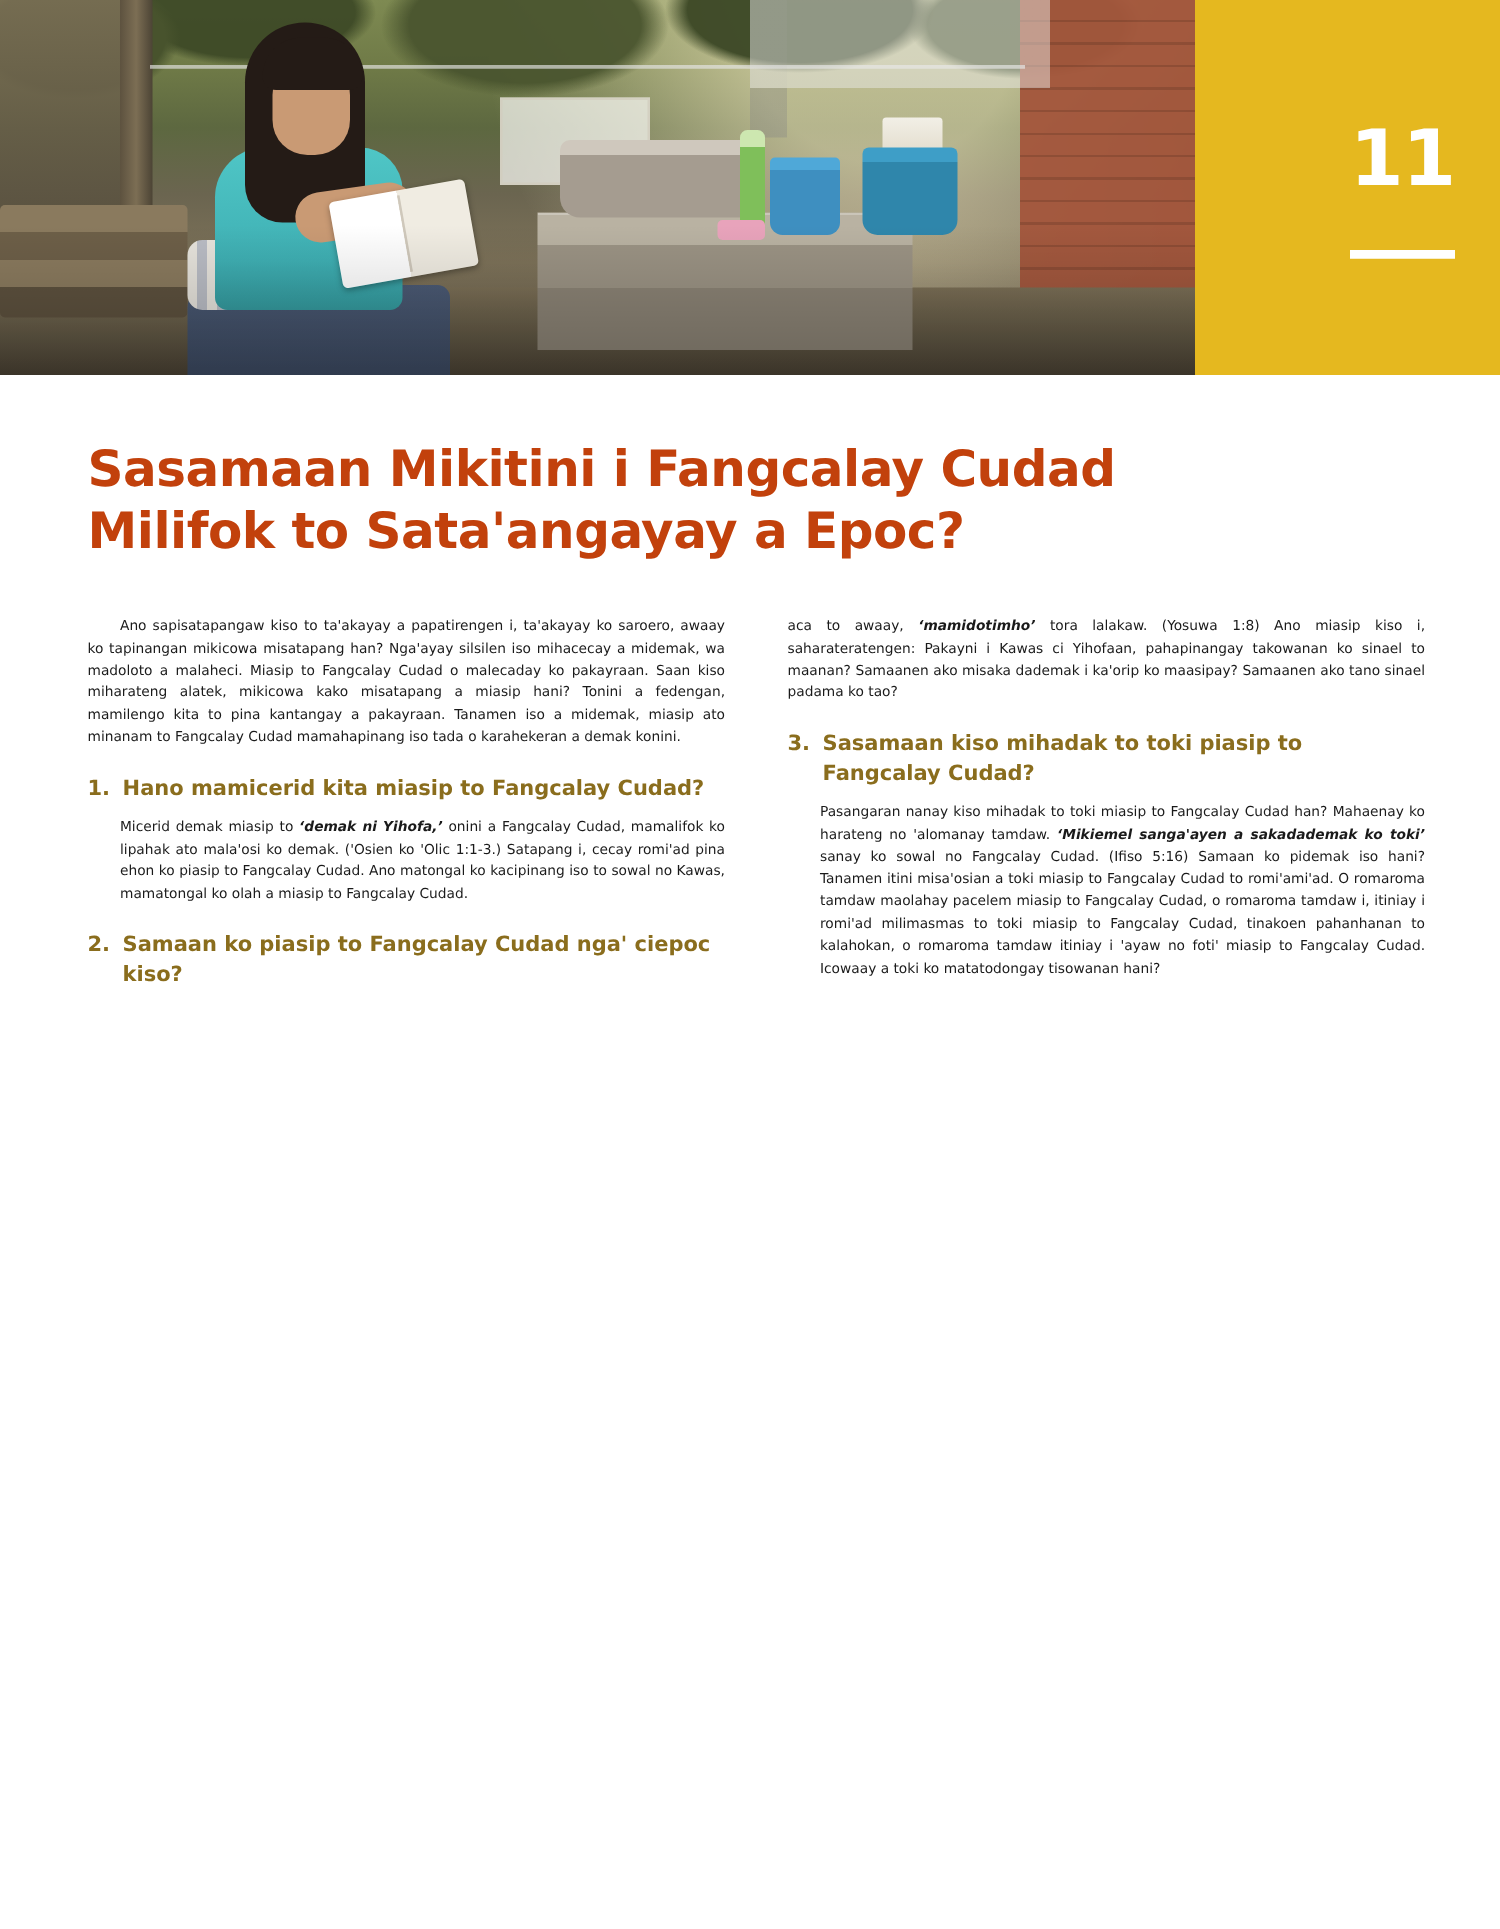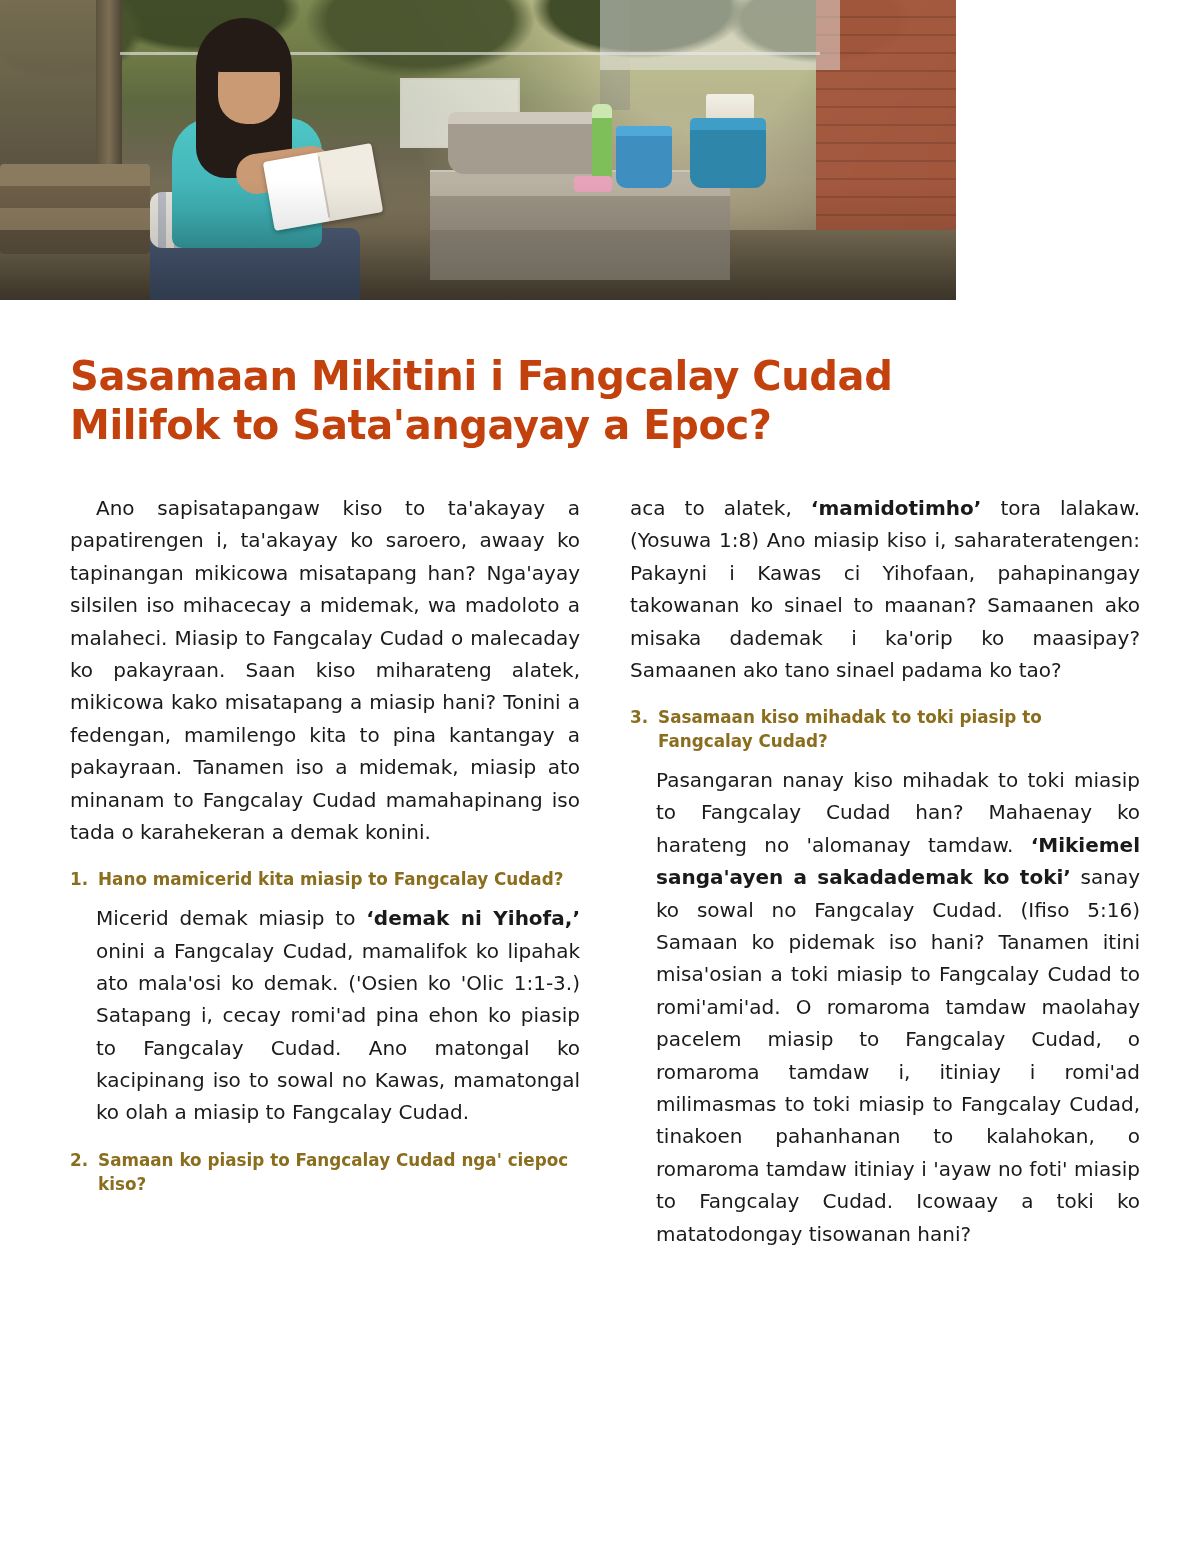--- a/index.html
+++ b/index.html
@@ -221,21 +221,21 @@
     left: 70px;
     top: 492px;
     width: 1070px;
     display: flex;
     gap: 50px;
   }
   .col { width: 510px; }
 
   p {
     margin: 0 0 14px 0;
-    font-size: 20px;
+    font-size: 11px;
     line-height: 1.62;
     text-align: justify;
     text-justify: inter-word;
     hyphens: auto;
   }
   p.body { text-indent: 26px; }
   p.body-noindent { text-indent: 0; }
 
   .qitem {
     display: flex;
@@ -245,21 +245,21 @@
     font-weight: bold;
     font-size: 16.8px;
     line-height: 1.42;
   }
   .qitem .qnum { flex: 0 0 auto; }
   .qitem .qtext { flex: 1 1 auto; }
 
   .sub { margin-left: 26px; }
   .sub p { text-indent: 0; }
 
-  b, strong { font-weight: bold; }
+  b, strong { font-weight: bold; font-style: italic; }
 </style>
 </head>
 <body>
 
 <div class="header">
 
   <div class="photo">
     <div class="sky"></div>
     <div class="foliage"></div>
     <div class="brickwall"></div>
@@ -281,20 +281,24 @@
     <div class="fig-skirt"></div>
     <div class="fig-body"></div>
     <div class="fig-hair"></div>
     <div class="fig-face"></div>
     <div class="fig-hair-front"></div>
     <div class="fig-arm"></div>
     <div class="fig-book"></div>
     <div class="shadow"></div>
   </div>
 
+  <div class="number-block">
+    <div class="num">11</div>
+    <div class="rule"></div>
+  </div>
 </div>
 
 <h1 class="title">Sasamaan Mikitini i Fangcalay Cudad Milifok to Sata'angayay a Epoc?</h1>
 
 <div class="columns">
 
   <div class="col">
 
     <p class="body">Ano sapisatapangaw kiso to ta'akayay a papatirengen i, ta'akayay ko saroero, awaay ko tapinangan mikicowa misatapang han? Nga'ayay silsilen iso mihacecay a midemak, wa madoloto a malaheci. Miasip to Fangcalay Cudad o malecaday ko pakayraan. Saan kiso miharateng alatek, mikicowa kako misatapang a miasip hani? Tonini a fedengan, mamilengo kita to pina kantangay a pakayraan. Tanamen iso a midemak, miasip ato minanam to Fangcalay Cudad mamahapinang iso tada o karahekeran a demak konini.</p>
 
@@ -308,21 +312,21 @@
 
     <div class="qitem">
       <span class="qnum">2.</span>
       <span class="qtext">Samaan ko piasip to Fangcalay Cudad nga' ciepoc kiso?</span>
     </div>
 
   </div>
 
   <div class="col">
 
-    <p class="body-noindent"><span>aca to alatek, </span><b>‘mamidotimho’</b><span> tora lalakaw. (Yosuwa 1:8) Ano miasip kiso i, saharateratengen: Pakayni i Kawas ci Yihofaan, pahapinangay takowanan ko sinael to maanan? Samaanen ako misaka dademak i ka'orip ko maasipay? Samaanen ako tano sinael padama ko tao?</span></p>
+    <p class="body-noindent"><span>aca to awaay, </span><b>‘mamidotimho’</b><span> tora lalakaw. (Yosuwa 1:8) Ano miasip kiso i, saharateratengen: Pakayni i Kawas ci Yihofaan, pahapinangay takowanan ko sinael to maanan? Samaanen ako misaka dademak i ka'orip ko maasipay? Samaanen ako tano sinael padama ko tao?</span></p>
 
     <div class="qitem">
       <span class="qnum">3.</span>
       <span class="qtext">Sasamaan kiso mihadak to toki piasip to Fangcalay Cudad?</span>
     </div>
     <div class="sub">
       <p><span>Pasangaran nanay kiso mihadak to toki miasip to Fangcalay Cudad han? Mahaenay ko harateng no 'alomanay tamdaw. </span><b>‘Mikiemel sanga'ayen a sakadademak ko toki’</b><span> sanay ko sowal no Fangcalay Cudad. (Ifiso 5:16) Samaan ko pidemak iso hani? Tanamen itini misa'osian a toki miasip to Fangcalay Cudad to romi'ami'ad. O romaroma tamdaw maolahay pacelem miasip to Fangcalay Cudad, o romaroma tamdaw i, itiniay i romi'ad milimasmas to toki miasip to Fangcalay Cudad, tinakoen pahanhanan to kalahokan, o romaroma tamdaw itiniay i 'ayaw no foti' miasip to Fangcalay Cudad. Icowaay a toki ko matatodongay tisowanan hani?</span></p>
     </div>
 
   </div>

